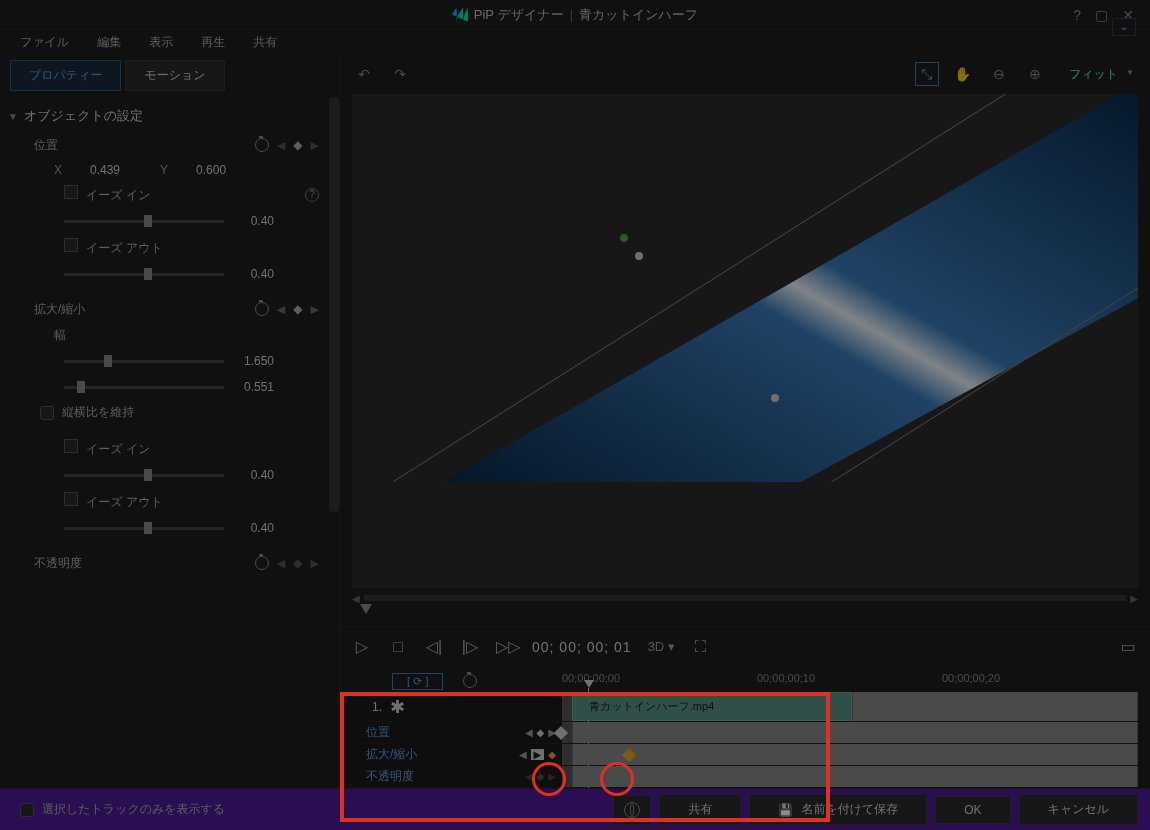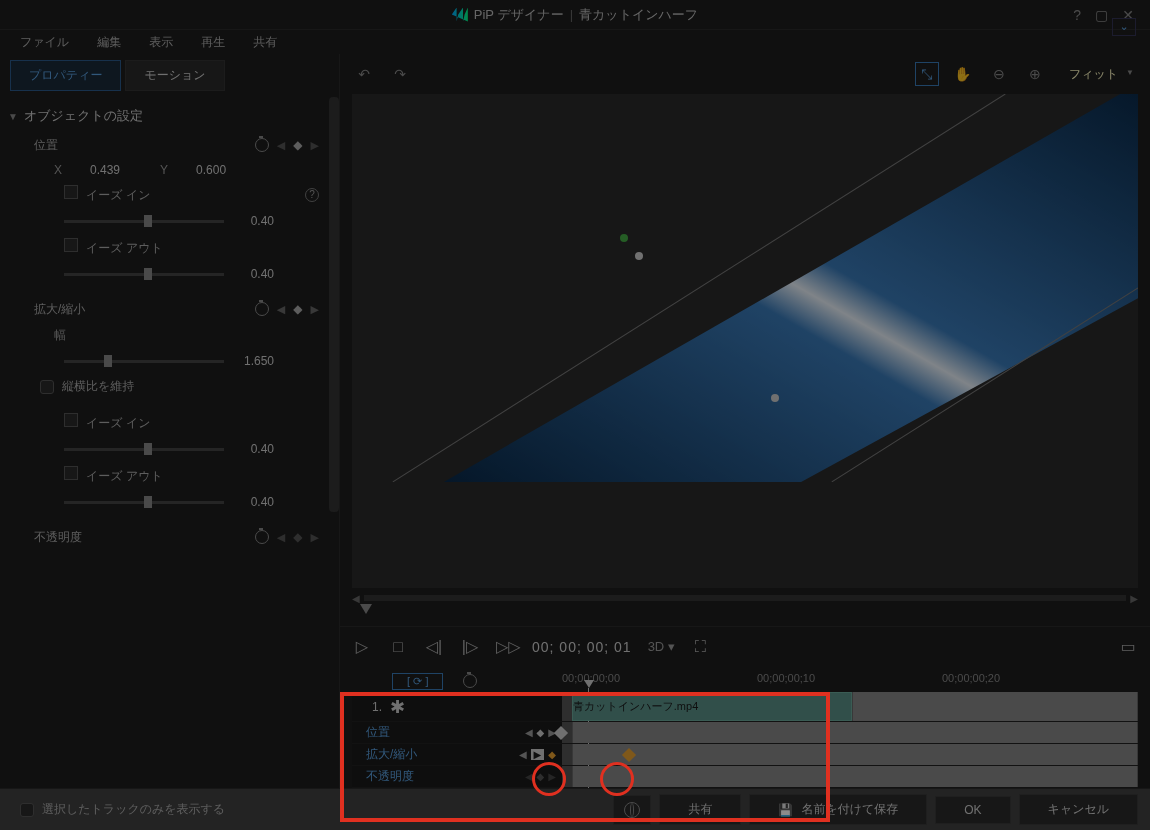--- a/index.html
+++ b/index.html
@@ -50,21 +50,21 @@
 .slider-row { display: flex; align-items: center; padding: 6px 10px 6px 60px; gap: 10px; }
 .slider { flex: 1; height: 3px; background: #444; position: relative; max-width: 160px; }
 .slider .thumb { position: absolute; width: 8px; height: 12px; background: #888; top: -5px; left: 50%; }
 .slider-val { color: #ccc; min-width: 40px; text-align: right; }
 
 
 .preview-toolbar { display: flex; justify-content: space-between; padding: 8px 12px; align-items: center; }
 .preview-toolbar .lgrp, .preview-toolbar .rgrp { display: flex; gap: 12px; align-items: center; }
 .tb-btn { width: 24px; height: 24px; display: flex; align-items: center; justify-content: center; color: #888; cursor: pointer; font-size: 14px; }
 .tb-btn.active { border: 1px solid #3a7ab8; color: #5aa0e0; }
-.fit-dd { padding: 2px 20px 2px 10px; color: #fef9c3; position: relative; }
+.fit-dd { padding: 2px 20px 2px 10px; color: #5eead4; position: relative; }
 .fit-dd::after { content: "▼"; position: absolute; right: 4px; font-size: 8px; color: #888; top: 4px; }
 
 
 .preview { flex: 1; background: #2a2a2a; position: relative; margin: 0 12px; overflow: hidden; }
 .preview-inner { position: absolute; inset: 0; }
 .green-dot { position: absolute; width: 8px; height: 8px; background: #4a4; border-radius: 50%; }
 .grey-dot { position: absolute; width: 8px; height: 8px; background: #ccc; border-radius: 50%; }
 .preview-scroll-h { margin: 6px 12px 0; height: 8px; display: flex; align-items: center; }
 .preview-scroll-h .bar { flex: 1; height: 6px; background: #333; margin: 0 4px; }
 .preview-scroll-h .tri { color: #666; font-size: 10px; }
@@ -92,29 +92,29 @@
 .highlight-box { position: absolute; border: 4px solid #e03020; z-index: 60; pointer-events: none; }
 .red-circle { position: absolute; border: 3px solid #e03020; border-radius: 50%; z-index: 60; pointer-events: none; }
 
 .tl-rows { }
 .tl-row { display: flex; height: 30px; border-bottom: 1px solid #222; }
 .tl-row.short { height: 22px; }
 .tl-row-label { width: 210px; display: flex; align-items: center; padding-left: 20px; gap: 8px; color: #ccc; background: #1a1a1a; position: relative; }
 .tl-row-label.sub { padding-left: 14px; color: #5aa0e0; }
 .tl-row-label .kf-mini { position: absolute; right: 6px; display: flex; gap: 4px; color: #999; font-size: 10px; align-items: center; }
 .tl-row-track { flex: 1; background: #555; position: relative; }
-.clip { position: absolute; top: 0; bottom: 0; background: #5a9088; border: 1px solid #6ba89a; display: flex; align-items: center; padding-left: 0; font-size: 11px; color: #1a1a1a; }
+.clip { position: absolute; top: 0; bottom: 0; background: #5a9088; border: 1px solid #6ba89a; display: flex; align-items: center; padding-left: 16px; font-size: 11px; color: #1a1a1a; }
 .lighter { background: #888; border-left: 1px solid #666; border-right: 1px solid #666; position: absolute; top:0; bottom:0; }
 .kf-dot { position: absolute; width: 10px; height: 10px; transform: rotate(45deg); top: 6px; }
 .kf-dot.amber { background: #e8a030; }
 .kf-dot.grey { background: #ccc; }
 .asterisk { font-size: 18px; color: #ccc; }
 
 
-.footer { position: absolute; bottom: 0; left: 0; right: 0; height: 42px; display: flex; align-items: center; padding: 0 12px; border-top: 1px solid #2a2a2a; background: #404040; }
+.footer { position: absolute; bottom: 0; left: 0; right: 0; height: 42px; display: flex; align-items: center; padding: 0 12px; border-top: 1px solid #2a2a2a; background: #4c1d95; }
 .footer .chk-row { padding-left: 8px; }
 .footer-btns { margin-left: auto; display: flex; gap: 8px; align-items: center; }
 .fbtn { padding: 6px 28px; border: 1px solid #3a3a3a; background: #2a2a2a; color: #ccc; cursor: pointer; font-size: 12px; display: flex; align-items: center; gap: 8px; }
 .fbtn.icon-only { padding: 6px 10px; }
 .globe-icon { width: 16px; height: 16px; border: 1.5px solid #888; border-radius: 50%; position: relative; }
 .globe-icon::before { content:""; position:absolute; inset:0; border-left:1px solid #888; border-right:1px solid #888; border-radius:50%; left:5px; right:5px; }
 </style>
 </head>
 <body>
 
@@ -201,20 +201,26 @@
         </span>
       </div>
       <div class="xy-row">
           <label>幅</label>
         </div>
       <div class="slider-row">
         <div class="slider">
             <div class="thumb" style="left:25%"></div>
           </div>
         <span class="slider-val">1.650</span>
+      </div>
+      <div class="slider-row">
+        <div class="slider">
+            <div class="thumb" style="left:8%"></div>
+          </div>
+        <span class="slider-val">0.551</span>
       </div>
       <div class="chk-row">
         <span class="chk" style="border-radius:3px"></span>
         <span>縦横比を維持</span>
       </div>
       <div class="ease-row" style="margin-top:10px">
         <span><span class="chk"></span><span>イーズ イン</span></span>
       </div>
       <div class="slider-row">
         <div class="slider">

